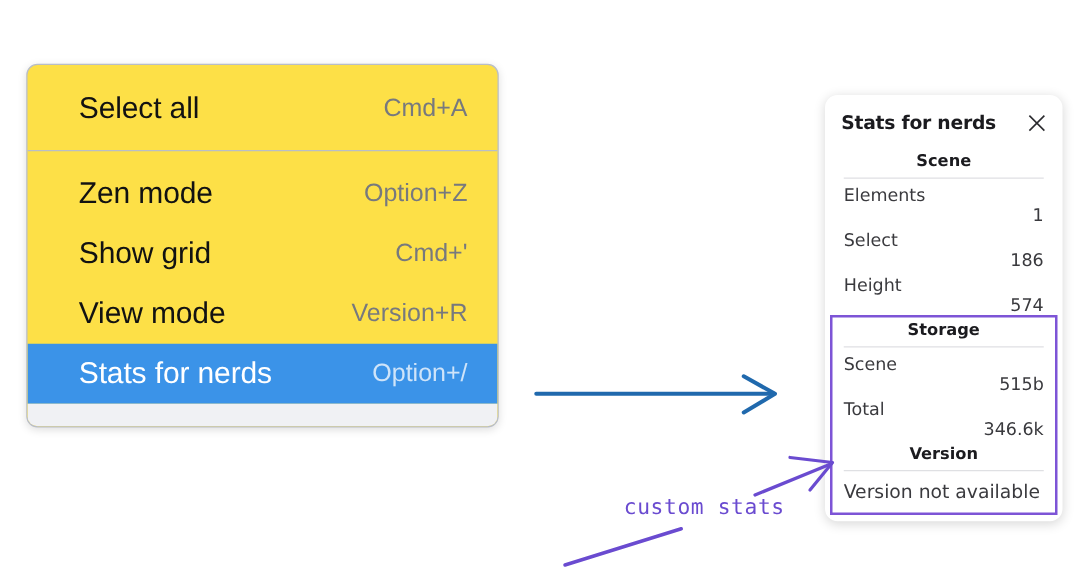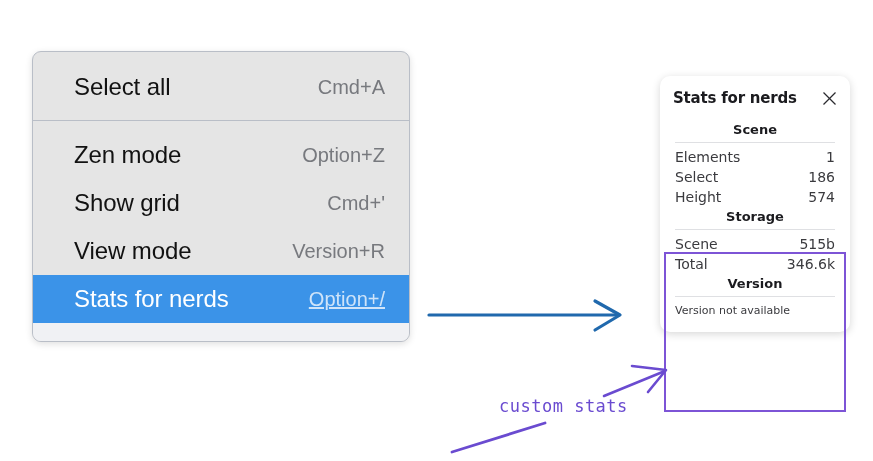--- a/index.html
+++ b/index.html
@@ -11,24 +11,24 @@
     height: 461px;
     position: relative;
     background: #ffffff;
     font-family: "Liberation Sans", sans-serif;
     overflow: hidden;
   }
 
   
   #context-menu {
     position: absolute;
-    left: 32px;
+    left: 21px;
     top: 51px;
     width: 378px;
-    background: #e5e5e5;
+    background: #fde047;
     border: 1px solid #B9BEC7;
     border-radius: 9px;
     box-shadow: 0 2px 7px rgba(0,0,0,0.13);
     overflow: hidden;
     box-sizing: border-box;
   }
   .menu-section {
     padding: 0;
   }
   .menu-section.first {
@@ -60,21 +60,21 @@
   .menu-item .mi-shortcut {
     margin-left: auto;
     font-size: 20px;
     color: #77797E;
     white-space: nowrap;
   }
   .menu-item.selected {
     background: #3B93E8;
   }
   .menu-item.selected .mi-label { color: #ffffff; }
-  .menu-item.selected .mi-shortcut { color: #CFE4F9; text-decoration: underline; }
+  .menu-item.selected .mi-shortcut { color: #CFE4F9; }
   .menu-footer {
     height: 18px;
     background: #F0F1F4;
   }
 
   
   #stats-panel {
     position: absolute;
     left: 660px;
     top: 76px;
@@ -120,25 +120,26 @@
     height: 1px;
     background: #DFE0E3;
     margin: 0 2px 4px 2px;
   }
   .sp-row {
     display: flex;
     align-items: baseline;
     font-size: 14px;
     color: #3A3A3E;
     padding: 2px 2px;
+    flex-direction: column;
   }
   .sp-row .sp-key { text-align: left; }
   .sp-row .sp-val { margin-left: auto; text-align: right; }
   .sp-note {
-    font-size: 11px;
+    font-size: 15px;
     color: #3A3A3E;
     padding: 3px 2px 1px 2px;
   }
 
   
   #custom-stats-box {
     position: absolute;
     left: 664px;
     top: 252px;
     width: 182px;

